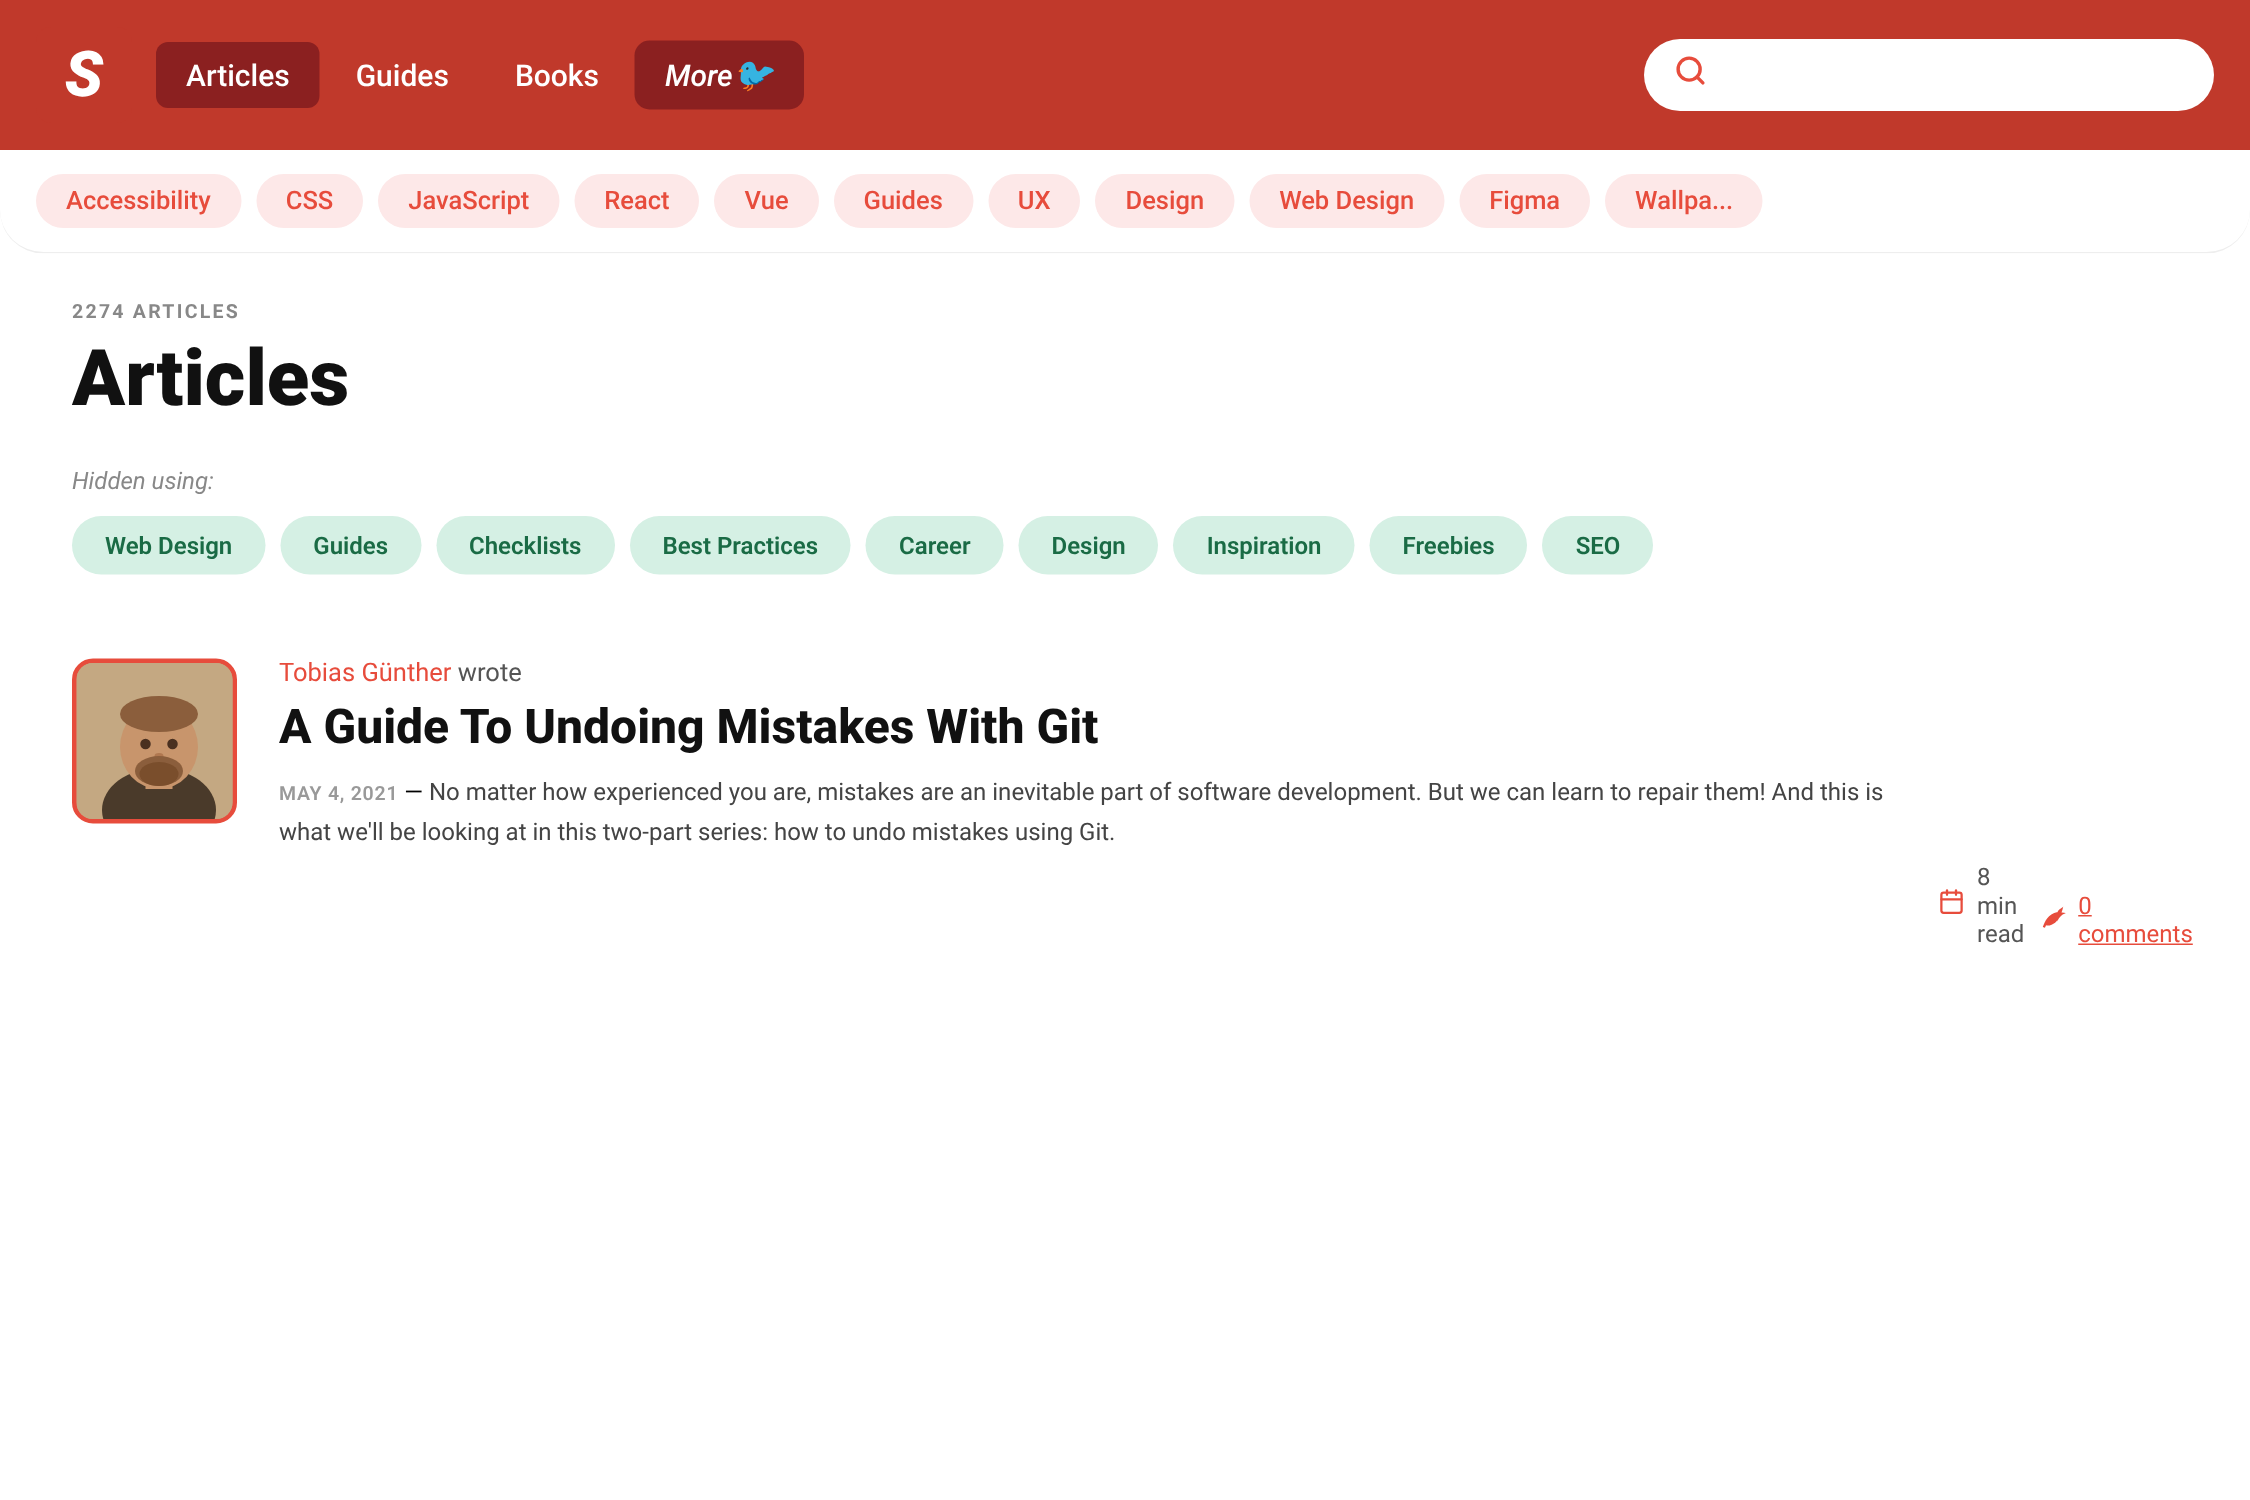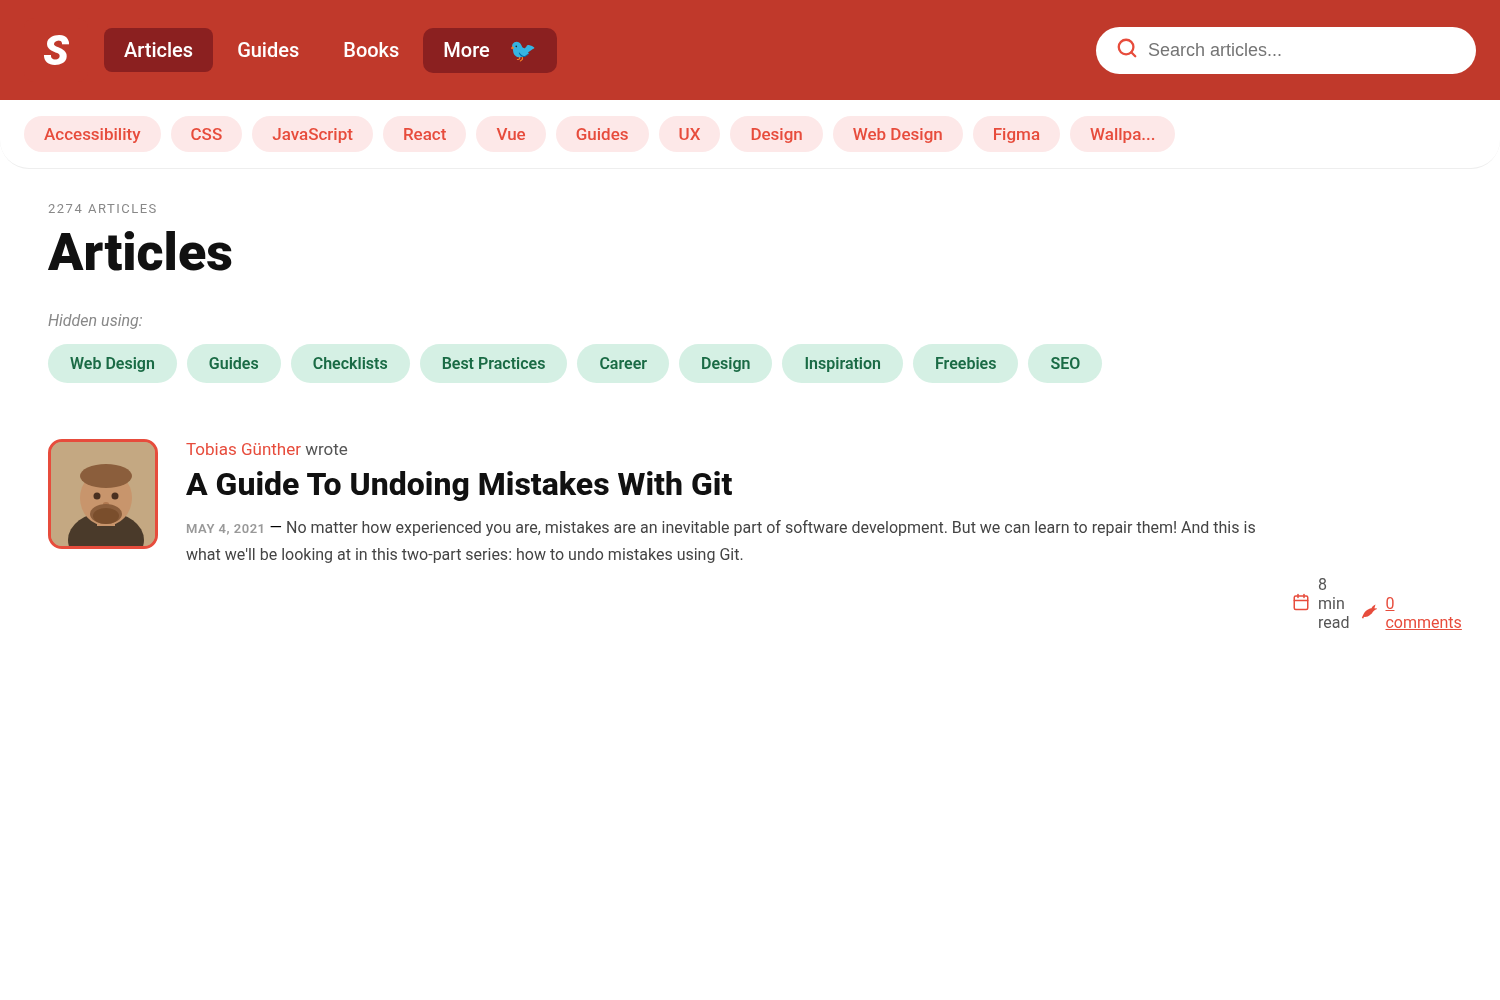--- a/index.html
+++ b/index.html
@@ -50,21 +50,22 @@
       white-space: nowrap;
     }
     .nav-item.active {
       background-color: #8b2020;
     }
     .nav-item-more {
       background-color: #8b2020;
       border-radius: 10px;
       display: flex;
       align-items: center;
-      gap: 20px;
+      gap: 0;
+      font-style: italic;
     }
     .more-icon {
       font-size: 22px;
     }
     .search-container {
       display: flex;
       align-items: center;
       background: white;
       border-radius: 50px;
       padding: 10px 20px;
@@ -106,21 +107,21 @@
       cursor: pointer;
       white-space: nowrap;
     }
 
     
     .main-content {
       padding: 32px 48px;
     }
     .articles-count {
       font-size: 13px;
-      font-weight: 400;
+      font-weight: 700;
       color: #888;
       letter-spacing: 1.5px;
       text-transform: uppercase;
       margin-bottom: 6px;
     }
     .page-title {
       font-size: 52px;
       font-weight: 900;
       color: #111;
       margin-bottom: 28px;
@@ -246,21 +247,20 @@
     </div>
   </nav>
 
   <div class="search-container">
     <span class="search-icon-svg">
       <svg width="22" height="22" viewBox="0 0 24 24" fill="none" stroke="#e74c3c" stroke-width="2.5" stroke-linecap="round" stroke-linejoin="round">
         <circle cx="11" cy="11" r="8"></circle>
         <line x1="21" y1="21" x2="16.65" y2="16.65"></line>
       </svg>
     </span>
-    <input class="search-input" type="text" placeholder="Search articles..." style="">
   </div>
 </header>
 
 <div class="category-bar">
   <div class="category-pill">Accessibility</div>
   <div class="category-pill">CSS</div>
   <div class="category-pill">JavaScript</div>
   <div class="category-pill">React</div>
   <div class="category-pill">Vue</div>
   <div class="category-pill">Guides</div>

